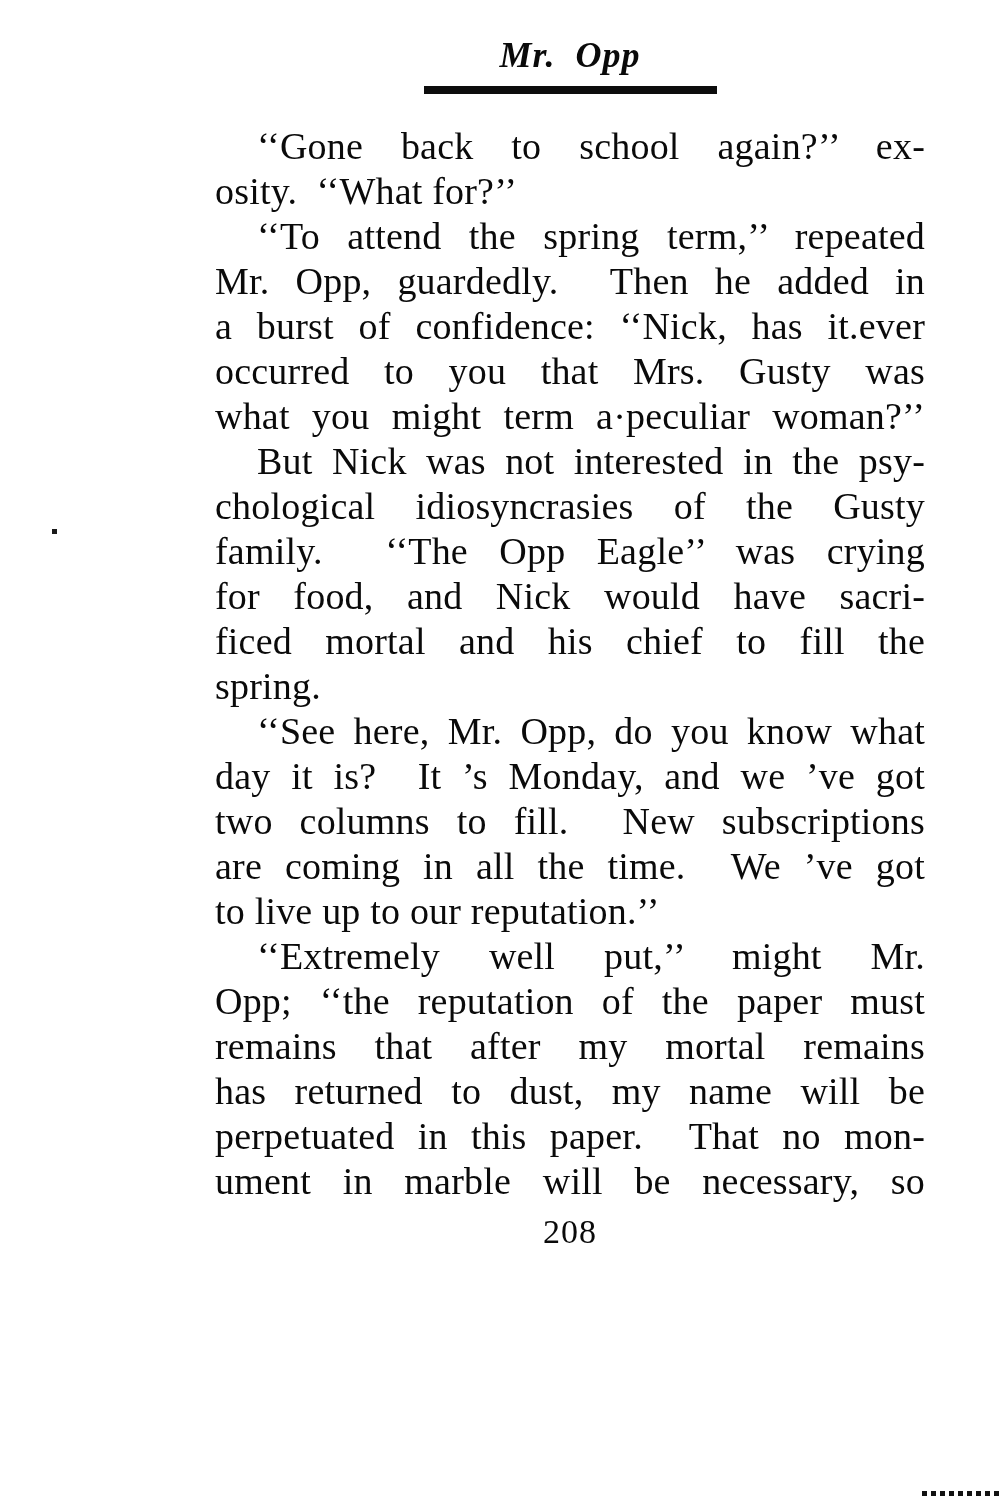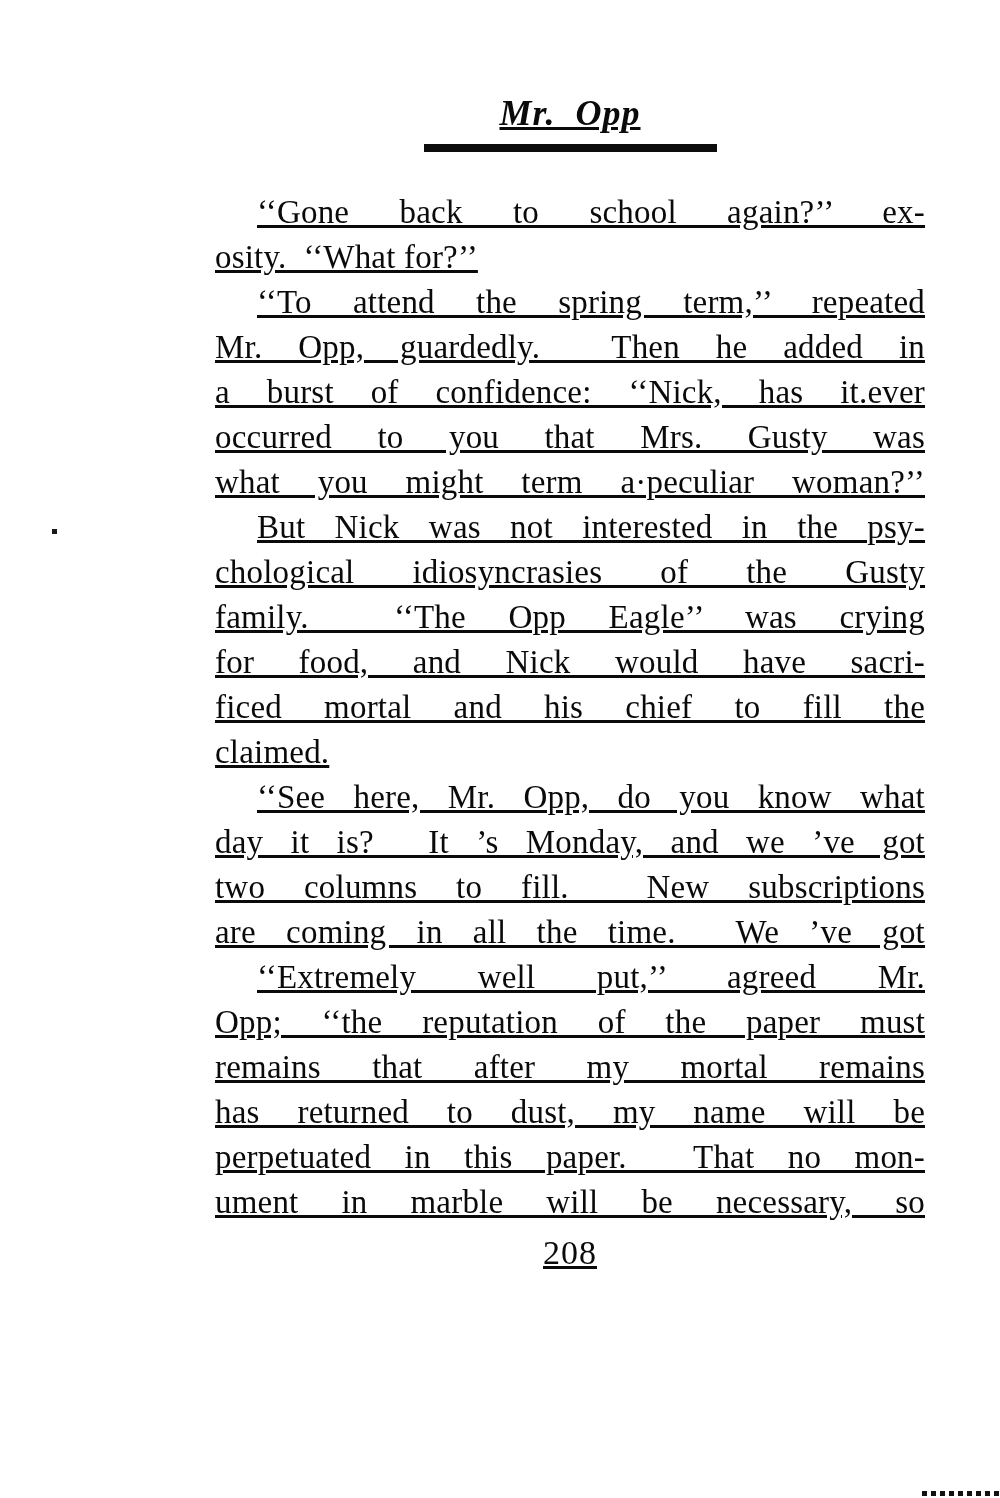--- a/index.html
+++ b/index.html
@@ -13,41 +13,40 @@
     position: relative;
     overflow: hidden;
     font-family: "Liberation Serif", "DejaVu Serif", serif;
     color: #0a0a0a;
   }
   .page {
     position: absolute;
     left: 215px;
     top: 0;
     width: 710px;
-    padding-top: 92px;
-    text-decoration: underline;
+    padding-top: 34px;
   }
   .header-title {
     text-align: center;
     font-style: italic;
     font-weight: bold;
     font-size: 36px;
     line-height: 42px;
     word-spacing: 10px;
     letter-spacing: 1px;
   }
   .header-rule {
     width: 293px;
     height: 8px;
     background: #0d0d0d;
     margin: 10px auto 0 auto;
   }
   .text-block {
-    margin-top: 38px;
-    font-size: 33px;
+    margin-top: 30px;
+    font-size: 38px;
     line-height: 45px;
     letter-spacing: 0.2px;
   }
   .line {
     text-align: justify;
     white-space: normal;
   }
   .line.j {
     text-align-last: justify;
   }
@@ -96,30 +95,31 @@
         <div class="line j">a burst of confidence: ‘‘Nick, has it.ever</div>
         <div class="line j">occurred to you that Mrs. Gusty was</div>
         <div class="line j">what you might term a·peculiar woman?’’</div>
       </div>
       <div class="para">
         <div class="line j first">But Nick was not interested in the psy-</div>
         <div class="line j">chological idiosyncrasies of the Gusty</div>
         <div class="line j">family.&nbsp; ‘‘The Opp Eagle’’ was crying</div>
         <div class="line j">for food, and Nick would have sacri-</div>
         <div class="line j">ficed mortal and his chief to fill the</div>
-        <div class="line">claimed.</div>
+        <div class="line">spring.</div>
       </div>
       <div class="para">
         <div class="line j first">‘‘See here, Mr. Opp, do you know what</div>
         <div class="line j">day it is?&nbsp; It ’s Monday, and we ’ve got</div>
         <div class="line j">two columns to fill.&nbsp; New subscriptions</div>
         <div class="line j">are coming in all the time.&nbsp; We ’ve got</div>
+        <div class="line">to live up to our reputation.’’</div>
       </div>
       <div class="para">
-        <div class="line j first">‘‘Extremely well put,’’ agreed Mr.</div>
+        <div class="line j first">‘‘Extremely well put,’’ might Mr.</div>
         <div class="line j">Opp; ‘‘the reputation of the paper must</div>
         <div class="line j">remains that after my mortal remains</div>
         <div class="line j">has returned to dust, my name will be</div>
         <div class="line j">perpetuated in this paper.&nbsp; That no mon-</div>
         <div class="line j">ument in marble will be necessary, so</div>
       </div>
     </div>
   <div class="page-number">208</div>
 </div>
 

